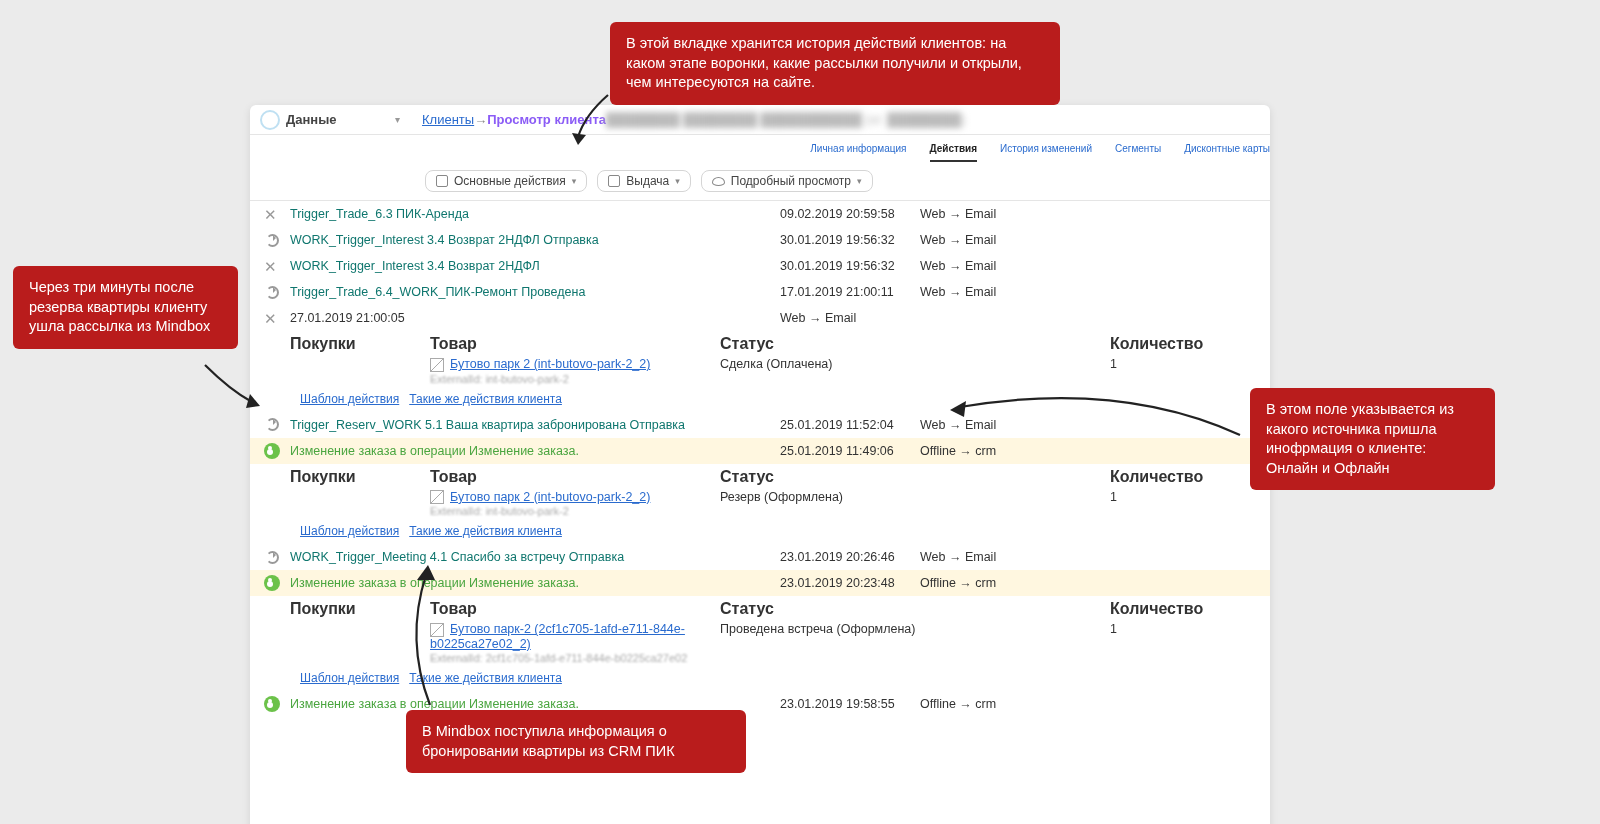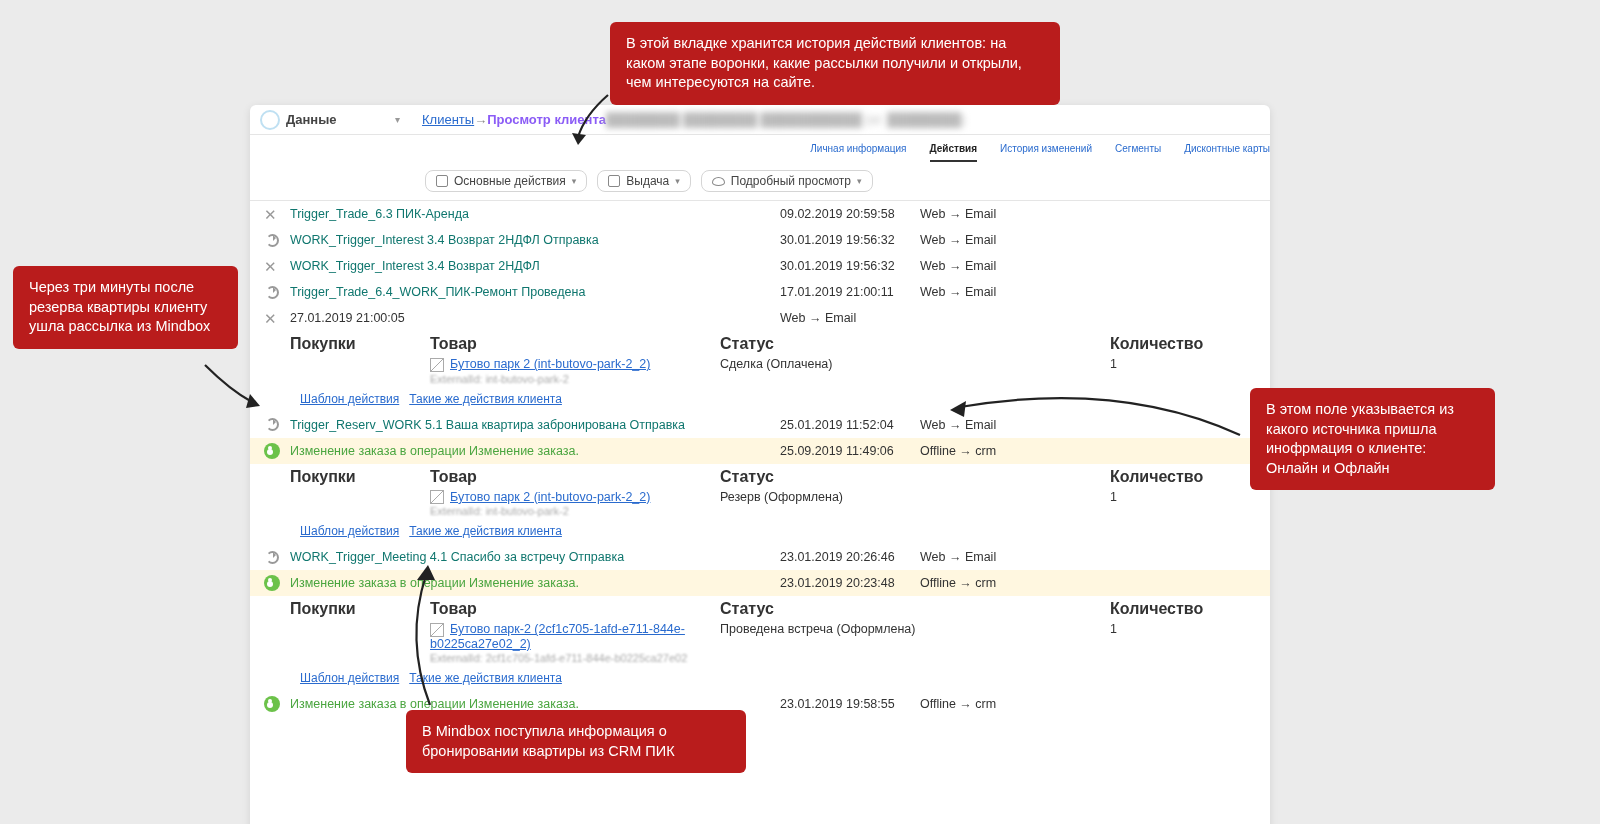--- a/index.html
+++ b/index.html
@@ -272,21 +272,21 @@
         <span class="name">Trigger_Reserv_WORK 5.1 Ваша квартира забронирована Отправка</span>
         <span class="ts">25.01.2019 11:52:04</span>
         <span class="src">Web → Email</span>
       </div>
 
     <div class="row highlight">
         <span class="icon">
           <span class="icon-person"></span>
         </span>
         <span class="name green">Изменение заказа в операции Изменение заказа.</span>
-        <span class="ts">25.09.2019 11:49:06</span>
+        <span class="ts">25.01.2019 11:49:06</span>
         <span class="src">Offline → crm</span>
       </div>
 
     <div class="subhead">
         <span></span>
         <span>Покупки</span>
         <span>Товар</span>
         <span>Статус</span>
         <span></span>
         <span>Количество</span>

